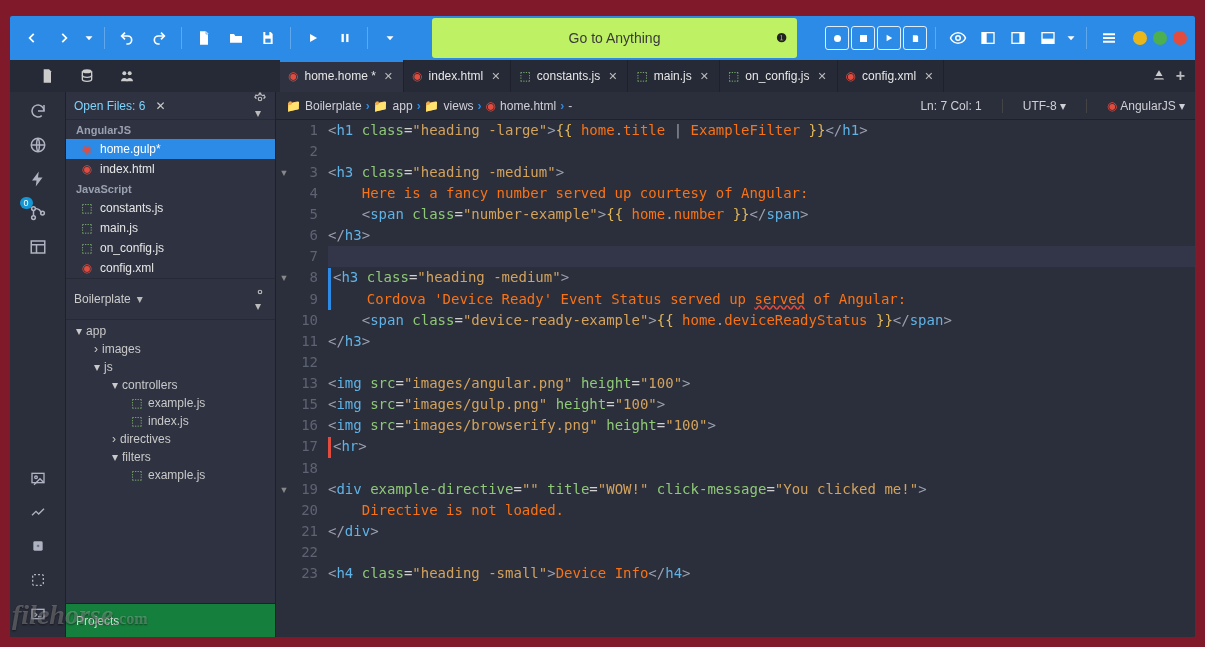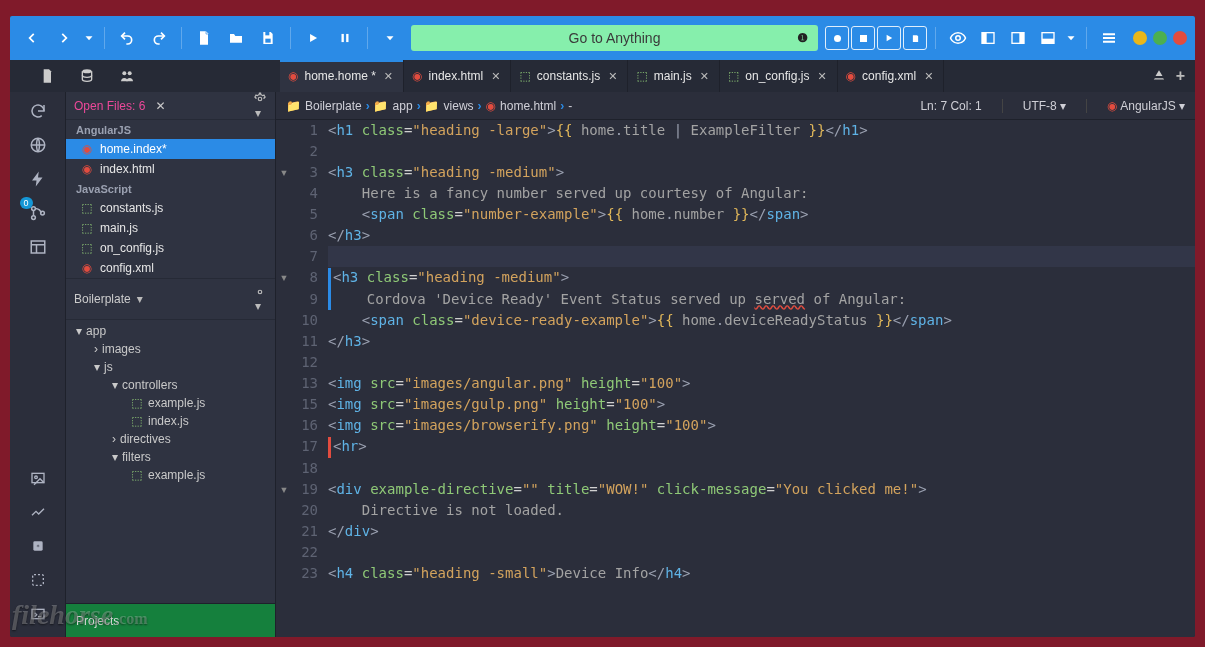--- a/index.html
+++ b/index.html
@@ -6,21 +6,21 @@
 body { font-family: "Segoe UI", Arial, sans-serif; font-size: 12px; background: #801a2a; color: #ccc; overflow: hidden; }
 .app { width: 1205px; height: 647px; background: #801a2a; padding: 16px 10px 10px 10px; }
 .win { width: 100%; height: 100%; background: #2b2e3b; display: flex; flex-direction: column; border-radius: 2px; overflow: hidden; }
 
 
 .toolbar { background: #2b8be6; height: 44px; display: flex; align-items: center; padding: 0 8px; gap: 6px; }
 .tb-group { display: flex; align-items: center; gap: 4px; }
 .tb-btn { width: 28px; height: 28px; border-radius: 2px; display: flex; align-items: center; justify-content: center; color: #fff; cursor: pointer; }
 .tb-sep { width: 1px; height: 22px; background: rgba(255,255,255,.25); margin: 0 2px; }
 .tb-btn.boxed { border: 1.5px solid rgba(255,255,255,.85); width: 24px; height: 24px; border-radius: 3px; }
-.goto { flex: 1; display: flex; align-items: center; justify-content: center; background: #86efac; border-radius: 3px; height: 26px; position: relative; margin: 0 1px; }
+.goto { flex: 1; display: flex; align-items: center; justify-content: center; background: #bef264; border-radius: 3px; height: 40px; position: relative; margin: 0 22px; }
 .goto-text { color: #3a3a3a; font-size: 14px; }
 .goto-warn { position: absolute; right: 10px; color: #222; font-weight: bold; }
 .tb-right-icons { display: flex; align-items: center; gap: 2px; }
 .circ { width: 14px; height: 14px; border-radius: 50%; }
 .c-yellow{background:#e9b71a;} .c-green{background:#4caf50;} .c-red{background:#e24c3f;}
 
 
 .tabstrip { background: #262a36; height: 32px; display: flex; align-items: stretch; }
 .tabstrip .left-gap { width: 270px; display:flex; align-items:center; gap:22px; padding-left:28px; }
 .left-gap .li-ic { width:18px; height:18px; display:flex; align-items:center; justify-content:center; color:#bbb; }
@@ -34,21 +34,21 @@
 
 .main { flex: 1; display: flex; overflow: hidden; }
 .rail { width: 56px; background: #2b2e3b; display: flex; flex-direction: column; align-items: center; padding-top: 6px; gap: 8px; border-right:1px solid #1e212b; }
 .rail-btn { width: 40px; height: 26px; display: flex; align-items: center; justify-content: center; color: #9aa0b0; cursor:pointer; position:relative; }
 .rail-bottom { margin-top: auto; padding-bottom: 10px; display:flex; flex-direction:column; gap:8px; }
 .badge { position:absolute; left:2px; top:-3px; background:#1597d6; color:#fff; font-size:9px; border-radius:8px; padding:0 4px; min-width:12px; height:12px; display:flex; align-items:center; justify-content:center; }
 
 .side { width: 210px; background: #2f3341; display: flex; flex-direction: column; border-right:1px solid #1e212b; }
 .side-header { height: 28px; display: flex; align-items: center; padding: 0 8px; background:#2f3341; border-bottom:1px solid #262a36; gap:6px; }
 .side-header .gear { margin-left:auto; color:#bbb; }
-.side-title { font-size: 12px; color: #ec4899; }
+.side-title { font-size: 12px; color: #7dd3fc; }
 .side-close { color:#ccc; cursor:pointer; margin-left:4px; }
 .cat { padding: 4px 10px 3px 10px; color:#9aa0b0; font-weight:bold; font-size:11px; }
 .file-item { display:flex; align-items:center; gap:6px; padding: 3px 10px 3px 14px; font-size:12px; color:#e6e6e6; cursor:pointer; }
 .file-item.active { background:#2b8be6; color:#fff; }
 
 .proj-header { display:flex; align-items:center; padding: 6px 8px; border-top:1px solid #262a36; border-bottom:1px solid #262a36; gap:6px; }
 .proj-header .caret { color:#bbb; }
 .proj-header .gear { margin-left:auto; color:#bbb; }
 .tree { flex:1; overflow:auto; padding:2px 0 6px 0; }
 .tree-item { display:flex; align-items:center; gap:4px; padding:2px 4px 2px 0; color:#c9c9c9; font-size:12px; cursor:pointer; }
@@ -65,21 +65,21 @@
 
 .code { flex:1; overflow:auto; font-family: "Consolas","Menlo",monospace; font-size:14px; line-height:21px; }
 .ln { display:flex; }
 .fold { width:16px; text-align:center; color:#888; user-select:none; }
 .gut { width:36px; text-align:right; padding-right:10px; color:#5e6373; user-select:none; }
 .txt { flex:1; white-space:pre; color:#d0d0d0; }
 .hl-line .txt { background:#323648; }
 .ml8 { display:inline-block; width:0; border-left:3px solid #2b8be6; margin-right:2px; height:21px; vertical-align:middle;}
 .ml17 { display:inline-block; width:0; border-left:3px solid #e24c3f; margin-right:2px; height:21px; vertical-align:middle;}
 
-.syn-tag{color:#5fb3e6;} .syn-attr{color:#8fc977;} .syn-str{color:#d3a35d;} .syn-txt{color:#a3a3a3;} .syn-punc{color:#9aa0b0;} .syn-var{color:#e2b85a;}
+.syn-tag{color:#5fb3e6;} .syn-attr{color:#8fc977;} .syn-str{color:#d3a35d;} .syn-txt{color:#f97316;} .syn-punc{color:#9aa0b0;} .syn-var{color:#e2b85a;}
 .underline-err { text-decoration: underline wavy #e24c3f; }
 
 
 svg { display:block; }
 .i14{width:14px;height:14px;} .i16{width:16px;height:16px;} .i18{width:18px;height:18px;}
 .ic-file { width:14px; height:14px; display:inline-flex; align-items:center; justify-content:center; }
 .dot-ang{ color:#e24c3f; } .dot-js{ color:#8fc977; }
 
 .watermark { position:absolute; left:12px; bottom:16px; color:rgba(255,255,255,.25); font-family:Georgia, serif; font-size:28px; font-style:italic; font-weight:bold; pointer-events:none; text-shadow:0 1px 2px rgba(0,0,0,.5);}
 .watermark small{font-style:normal;font-size:16px;margin-left:2px;}
@@ -375,21 +375,21 @@
         <span class="side-title">Open Files: 6</span>
         <span class="side-close">✕</span>
         <span class="gear"><svg class="i14" viewBox="0 0 24 24" fill="none" stroke="#bbb" stroke-width="2">
                 <circle cx="12" cy="12" r="3"></circle>
                 <path d="M19 12a7 7 0 0 0-.2-1.7l2-1.6-2-3.4-2.4 1a7 7 0 0 0-3-1.7L13 2h-2l-.4 2.6a7 7 0 0 0-3 1.7l-2.4-1-2 3.4 2 1.6A7 7 0 0 0 5 12"></path>
               </svg><span style="margin-left:2px">▾</span></span>
       </div>
       <div class="cat">AngularJS</div>
       <div class="file-item active">
             <span class="ic-file dot-ang">◉</span>
-            <span>home.index*</span>
+            <span>home.gulp*</span>
           </div>
       <div class="file-item">
             <span class="ic-file dot-ang">◉</span>
             <span>index.html</span>
           </div>
       <div class="cat">JavaScript</div>
       <div class="file-item">
             <span class="ic-file dot-js">⬚</span>
             <span>constants.js</span>
           </div>

